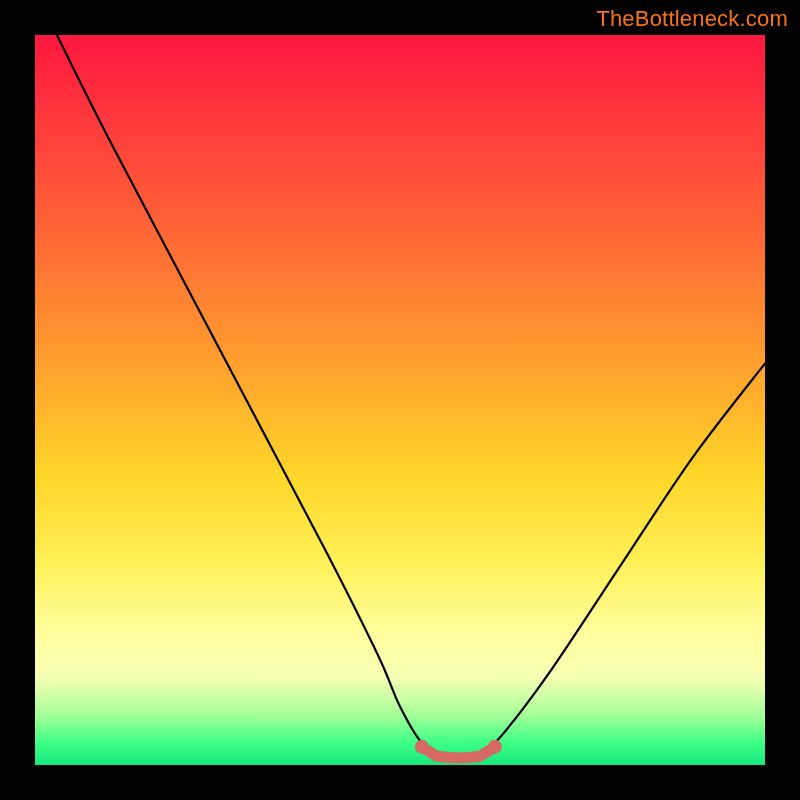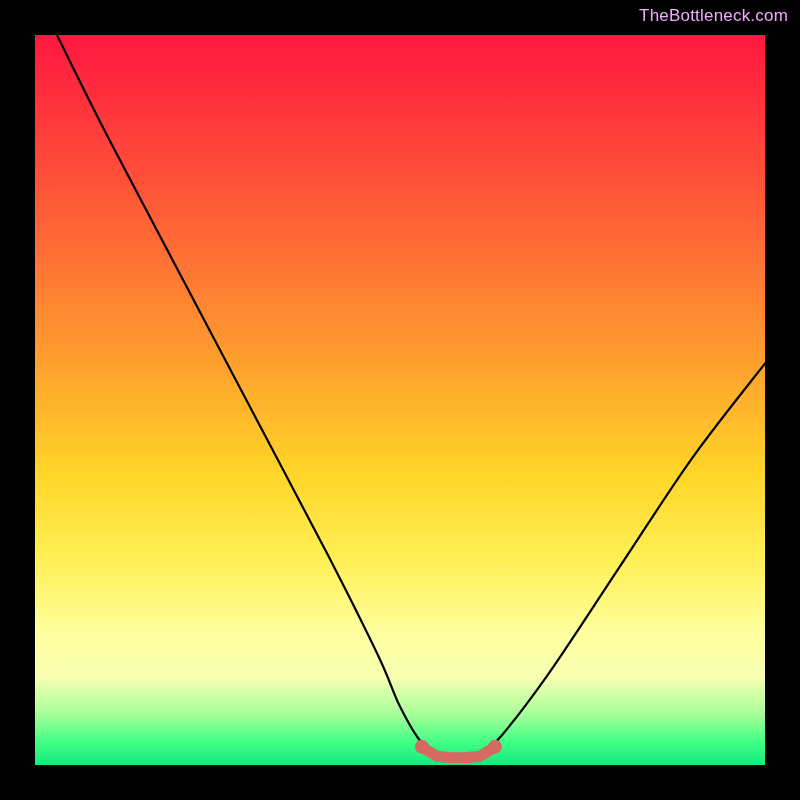--- a/index.html
+++ b/index.html
@@ -38,22 +38,22 @@
       #f6ffb2 88%,
       #a8ff9a 93%,
       #3dff85 97%,
       #18e87e 100%
     );
   }
   .watermark {
     position: absolute;
     top: 6px;
     right: 12px;
-    color: #f0abfc;
-    font-size: 17px;
+    color: #f97316;
+    font-size: 22px;
     font-weight: 500;
     letter-spacing: 0.2px;
     user-select: none;
   }
   svg.curve {
     position: absolute;
     left: 0;
     top: 0;
     width: 730px;
     height: 730px;

